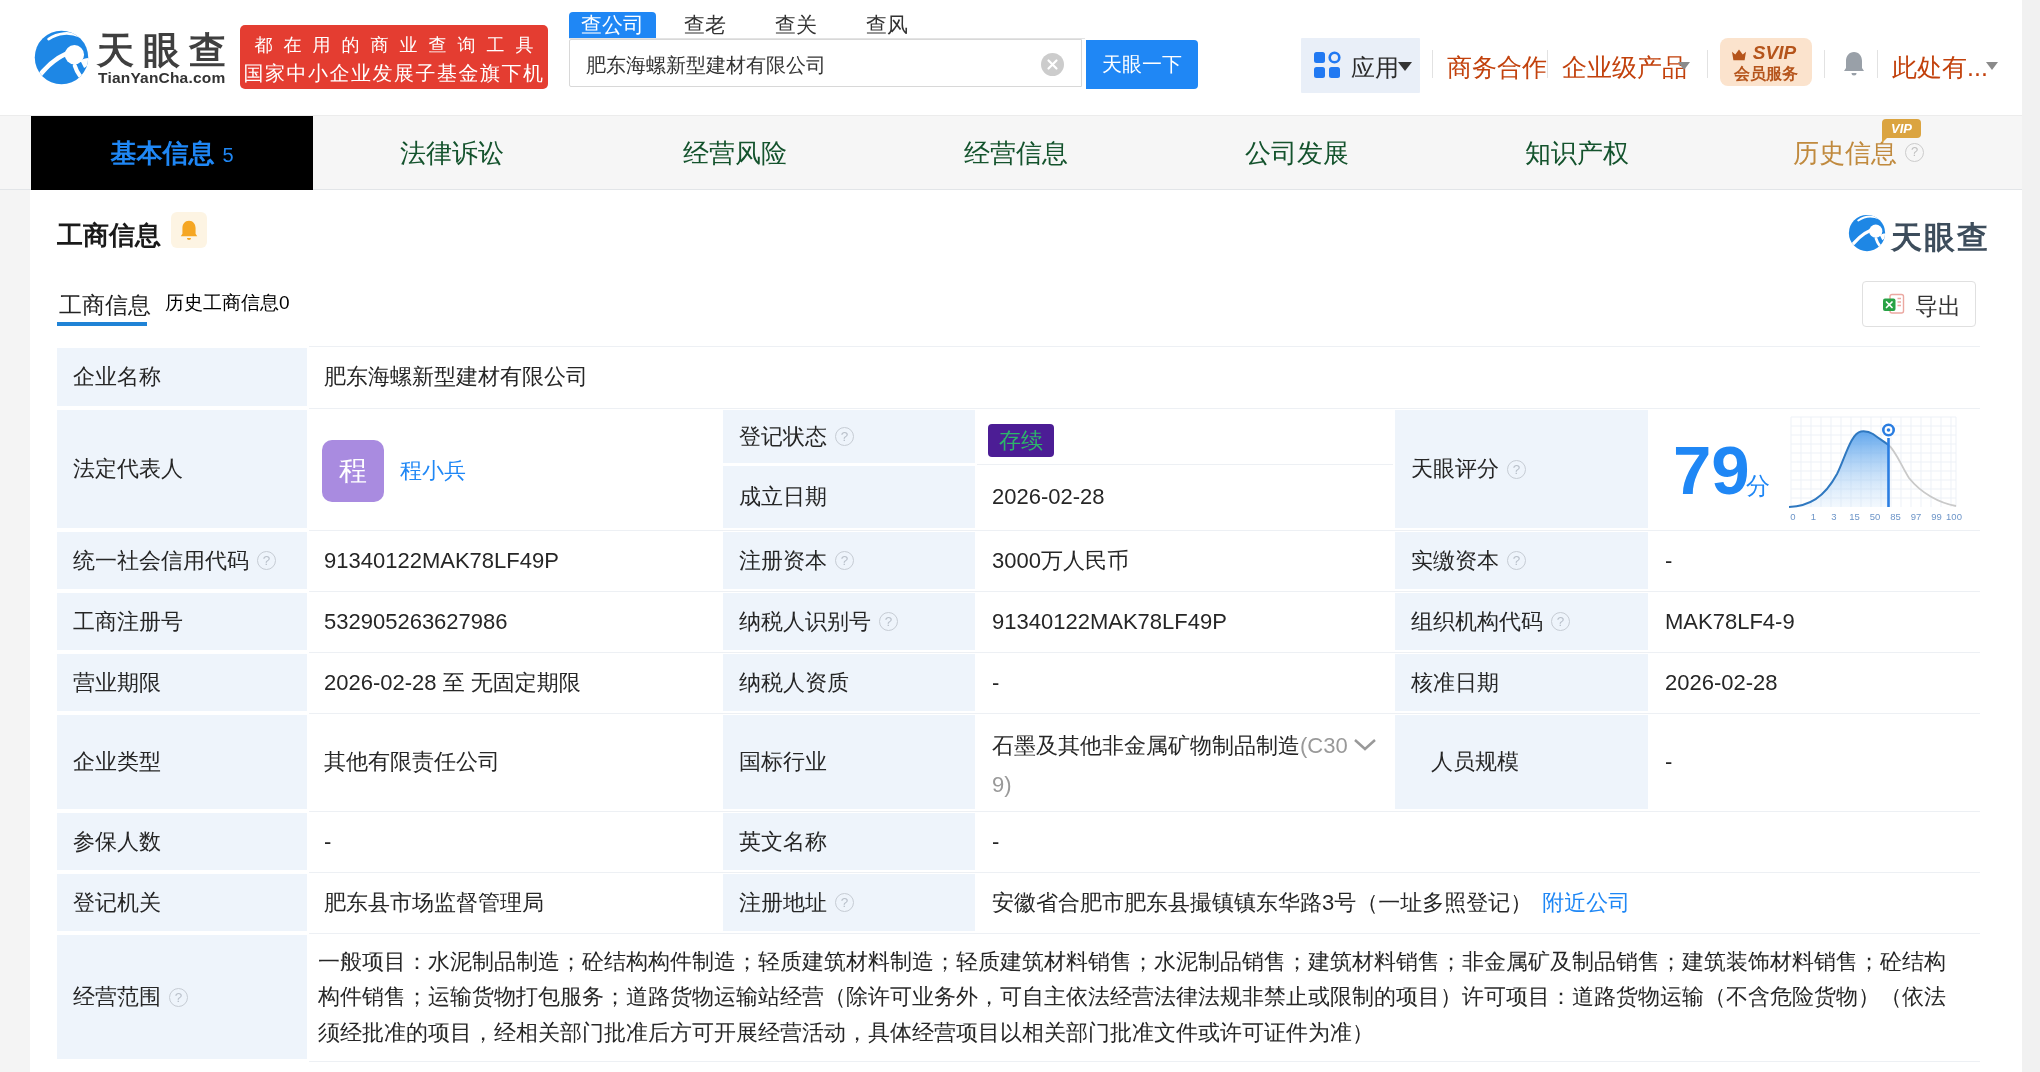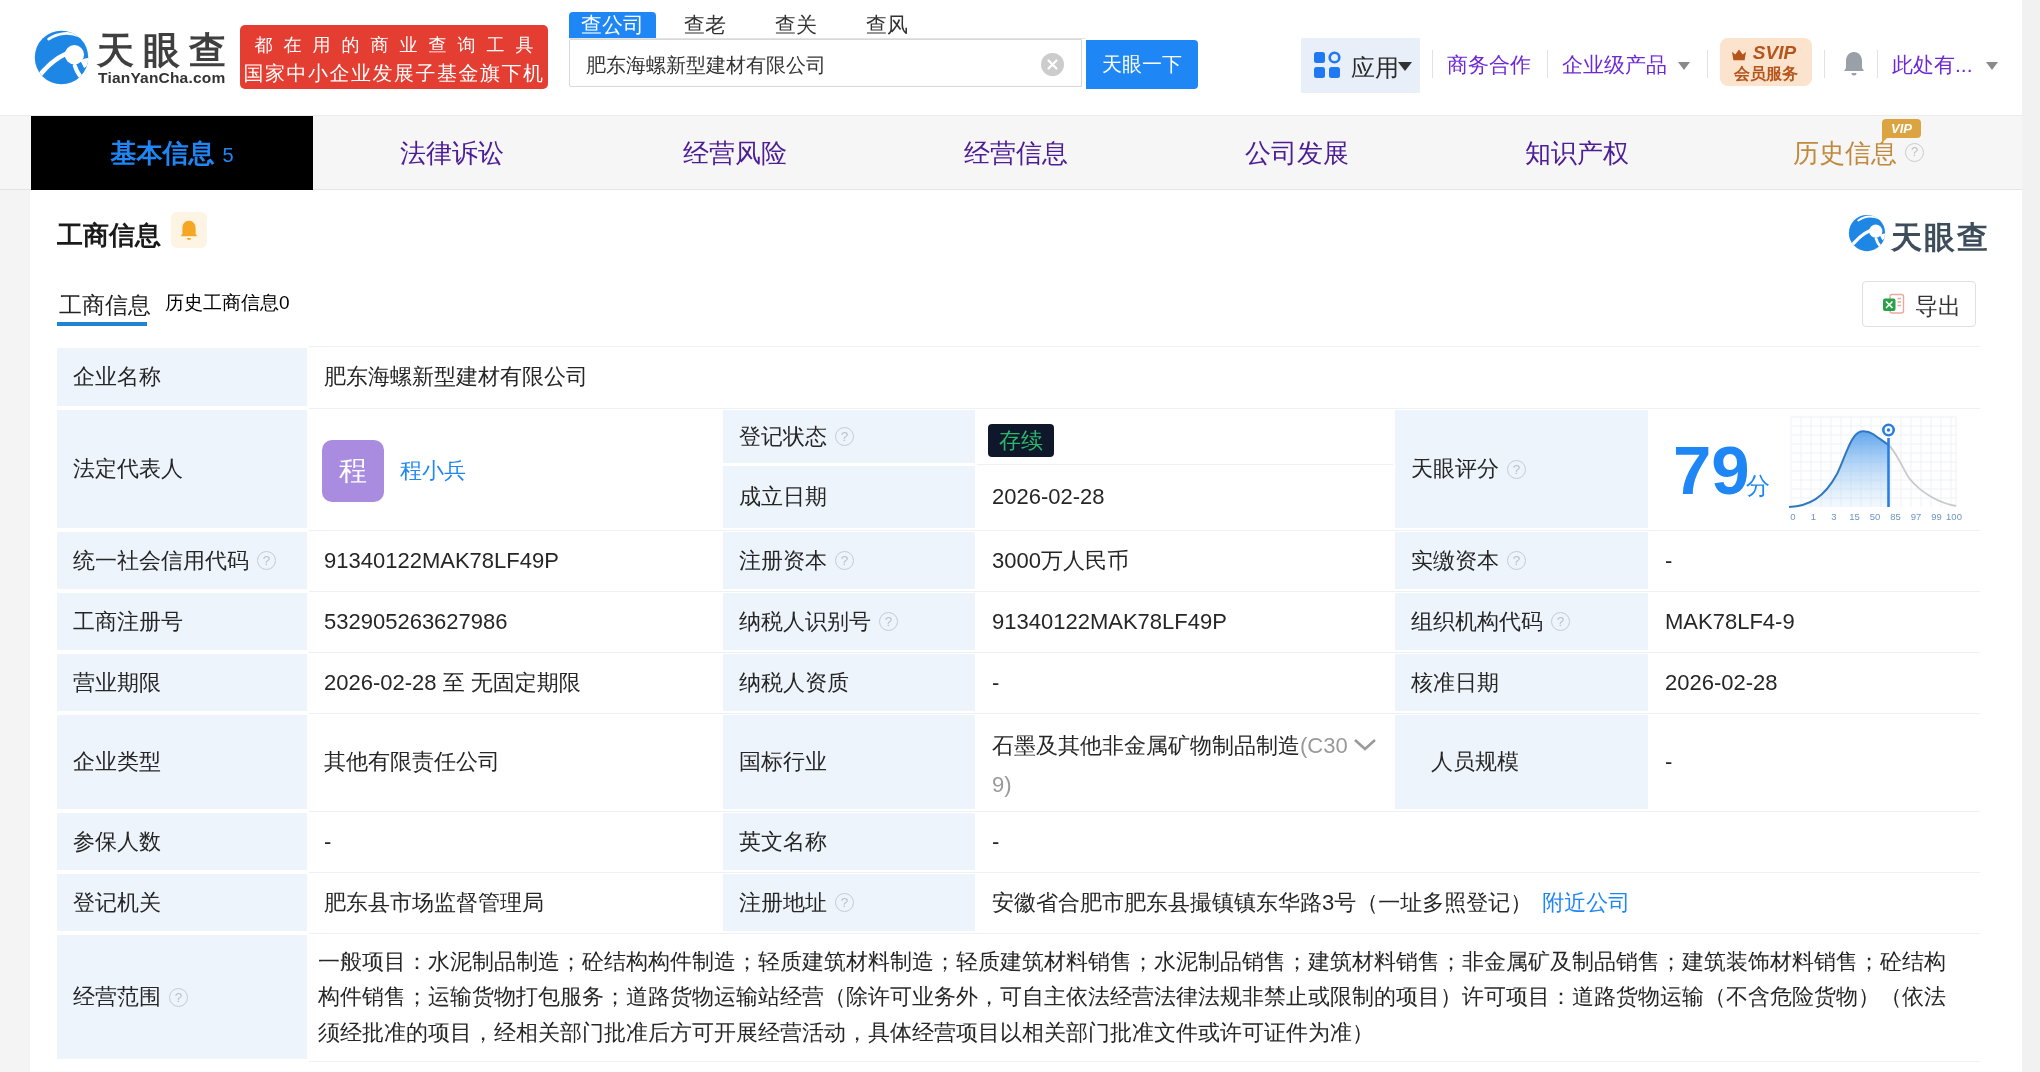--- a/index.html
+++ b/index.html
@@ -12,31 +12,31 @@
 #redbox .l1{position:absolute;left:0;right:0;top:8px;text-align:center;font-size:18px;letter-spacing:11px;text-indent:11px;}
 #redbox .l2{position:absolute;left:0;right:0;top:35px;text-align:center;font-size:20px;letter-spacing:1.5px;}
 .stab{position:absolute;top:12px;height:26px;line-height:26px;font-size:21px;color:#333;text-align:center;}
 #tab-active{left:569px;width:87px;background:#1f87f5;color:#fff;border-radius:4px 4px 0 0;}
 #tabline{left:569px;top:37.5px;width:516px;height:1.5px;background:#e3e3e3;}
 #sinput{left:569px;top:39px;width:513px;height:48px;background:#fff;border:1.5px solid #d8d8d8;border-radius:2px 0 0 2px;box-sizing:border-box;}
 #sinput span{position:absolute;left:16px;top:12px;font-size:20px;color:#333;}
 #searchbtn{left:1086px;top:40px;width:112px;height:49px;background:#1f87f5;border-radius:0 4px 4px 0;color:#fff;font-size:20px;text-align:center;line-height:49px;}
 #appchip{left:1301px;top:38px;width:119px;height:55px;background:#e9eff8;border-radius:1px;}
 #appchip .txt{position:absolute;left:50px;top:14px;font-size:24px;color:#2b2b2b;}
-.hitem{position:absolute;top:51px;font-size:21px;color:#6d28d9;}
+.hitem{position:absolute;top:51px;font-size:25px;color:#c2410c;}
 .hdiv{position:absolute;top:50px;width:1px;height:28px;background:#e2e2e2;}
 #svip{left:1720px;top:38px;width:92px;height:48px;background:#fbe3cd;border-radius:8px;color:#b5541b;text-align:center;}
 #svip .s1{position:absolute;left:0;right:0;top:4px;font-size:19px;font-weight:bold;font-style:italic;}
 #svip .s2{position:absolute;left:0;right:0;top:26px;font-size:16px;font-weight:bold;}
 
 #nav{left:0;top:115px;width:2040px;height:75px;background:#f6f6f6;border-top:1px solid #ececec;border-bottom:1px solid #e2e5e8;box-sizing:border-box;}
 #nav-active{left:31px;top:116px;width:282px;height:74px;background:#000000;text-align:center;line-height:74px;}
 #nav-active b{color:#1f87f5;font-size:26px;}
 #nav-active i{color:#1f87f5;font-size:20px;font-style:normal;margin-left:8px;}
-.nitem{position:absolute;top:116px;height:74px;line-height:74px;text-align:center;font-size:26px;color:#4c1d95;width:200px;}
+.nitem{position:absolute;top:116px;height:74px;line-height:74px;text-align:center;font-size:26px;color:#14532d;width:200px;}
 
 #gutterL{left:0;top:190px;width:30px;height:882px;background:#f4f4f4;}
 #scrollbar{left:2022px;top:0;width:18px;height:1072px;background:#f1f1f1;}
 
 #title{left:57px;top:218px;font-size:26px;font-weight:bold;color:#1a1a1a;}
 #bellchip{left:171px;top:212px;width:36px;height:36px;background:#fdf4e3;border-radius:6px;}
 #subtab1{left:59px;top:290px;font-size:23px;color:#222;}
 #subtab2{left:165px;top:290px;font-size:19px;color:#000000;}
 #subline{left:57px;top:322px;width:90px;height:4px;background:#2083d6;}
 #exportbtn{left:1862px;top:281px;width:114px;height:46px;border:1px solid #e0e0e0;border-radius:4px;background:#fff;box-sizing:border-box;}
@@ -188,21 +188,21 @@
 <div class="rowline abs" style="left:977px;top:464px;width:416px;"></div>
 
 <div class="lbl" style="left:57px;top:348px;width:250px;height:58px;">企业名称</div>
 <div class="val" style="left:324px;top:348px;height:58px;">肥东海螺新型建材有限公司</div>
 
 <div class="lbl" style="left:57px;top:410px;width:250px;height:118px;">法定代表人</div>
 <div class="abs" style="left:322px;top:440px;width:62px;height:62px;background:#a98be0;border-radius:10px;color:#fff;font-size:28px;display:flex;align-items:center;justify-content:center;">程</div>
 <div class="val blue" style="left:400px;top:440px;height:62px;">程小兵</div>
 <div class="lbl" style="left:723px;top:410px;width:252px;height:53px;">登记状态<span class="qm">?</span></div>
 <div class="lbl" style="left:723px;top:466px;width:252px;height:62px;">成立日期</div>
-<div class="abs" style="left:988px;top:424px;width:66px;height:33px;background:#0f172a;border-radius:4px;color:#2db56a;font-size:22px;display:flex;align-items:center;justify-content:center;">存续</div>
+<div class="abs" style="left:988px;top:424px;width:66px;height:33px;background:#4c1d95;border-radius:4px;color:#2db56a;font-size:22px;display:flex;align-items:center;justify-content:center;">存续</div>
 <div class="val" style="left:992px;top:466px;height:62px;">2026-02-28</div>
 <div class="lbl" style="left:1395px;top:410px;width:253px;height:118px;">天眼评分<span class="qm">?</span></div>
 <div class="abs" style="left:1673px;top:431px;font-size:69px;font-weight:bold;color:#1f87f5;">79</div>
 <div class="abs" style="left:1746px;top:470px;font-size:24px;color:#1f87f5;">分</div>
 <svg class="abs" style="left:1789px;top:410px;" width="176" height="112" viewBox="0 0 176 112">
 <defs>
       <linearGradient id="bg1" x1="0" y1="0" x2="0" y2="1">
 <stop offset="0" stop-color="#4496e9" stop-opacity="0.85"></stop>
         <stop offset="1" stop-color="#cde4f9" stop-opacity="0.25"></stop>
 </linearGradient>

